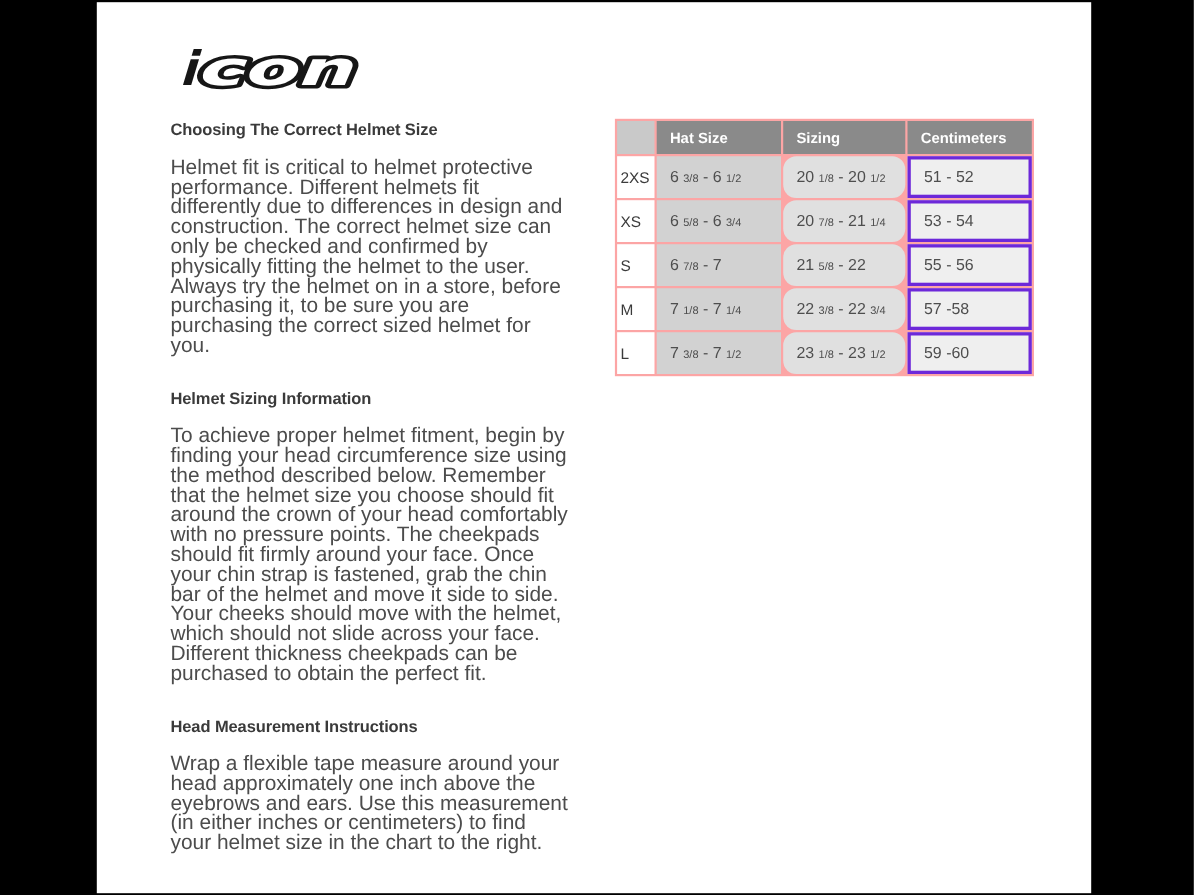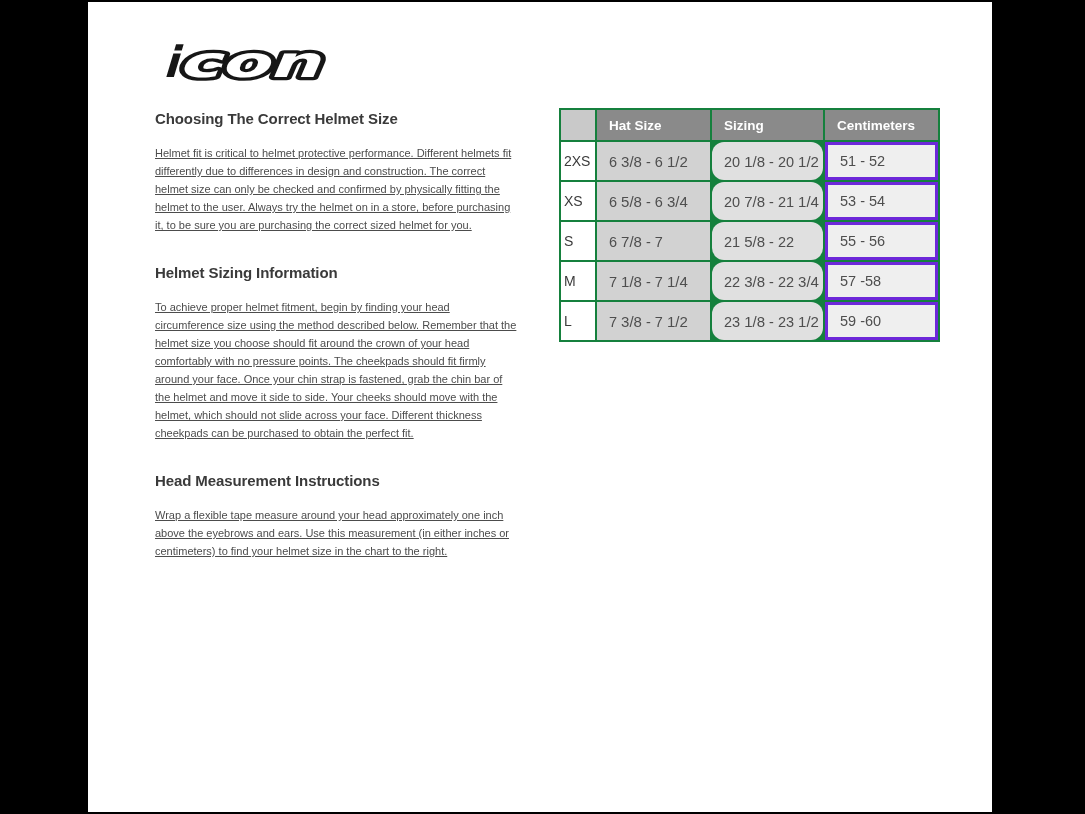--- a/index.html
+++ b/index.html
@@ -30,35 +30,34 @@
 
   h2 {
     font-size: 15px;
     line-height: 22px;
     font-weight: bold;
     color: var(--heading-text, #3a3a3a);
     letter-spacing: -0.1px;
     margin: 0 0 14px 0;
   }
   .col-left p {
-    font-size: 11px;
+    font-size: 19px;
     line-height: 18px;
     color: var(--body-text, #4c4c4c);
     margin: 0 0 28px 0;
-    text-decoration: underline;
   }
 
   .chart-title { margin-bottom: 12px; }
 
   table.size-table {
     border-collapse: separate;
     border-spacing: 2px;
     table-layout: fixed;
     width: 381px;
-    background: #15803d;
+    background: #fca5a5;
   }
   .size-table th, .size-table td {
     box-sizing: border-box;
     text-align: left;
     vertical-align: middle;
     white-space: nowrap;
     overflow: hidden;
   }
   .size-table th {
     height: 30px;
@@ -76,21 +75,21 @@
     padding-left: 12px;
   }
   .size-table .w-size { width: 34px; }
   .size-table .w-hat  { width: 113px; }
   .size-table .w-in   { width: 111px; }
   .size-table .w-cm   { width: 113px; }
   .size-table td.c-size { background: #ffffff; color: #3b3b3b; font-size: 14px; padding-left: 3px; }
   .size-table td.c-hat  { background: var(--hat-col-bg, #d2d2d2); }
   .size-table td.c-in   { background: var(--inches-col-bg, #e0e0e0); border-radius: 12px; }
   .size-table td.c-cm   { background: var(--cm-col-bg, #efefef); border: 3px solid #6d28d9; }
-  .frac { font-size: 15px; }
+  .frac { font-size: 10px; }
 </style>
 </head>
 <body>
 
 <div class="page">
   <div class="content">
     <div class="columns">
 
       <div class="col-left">
 

